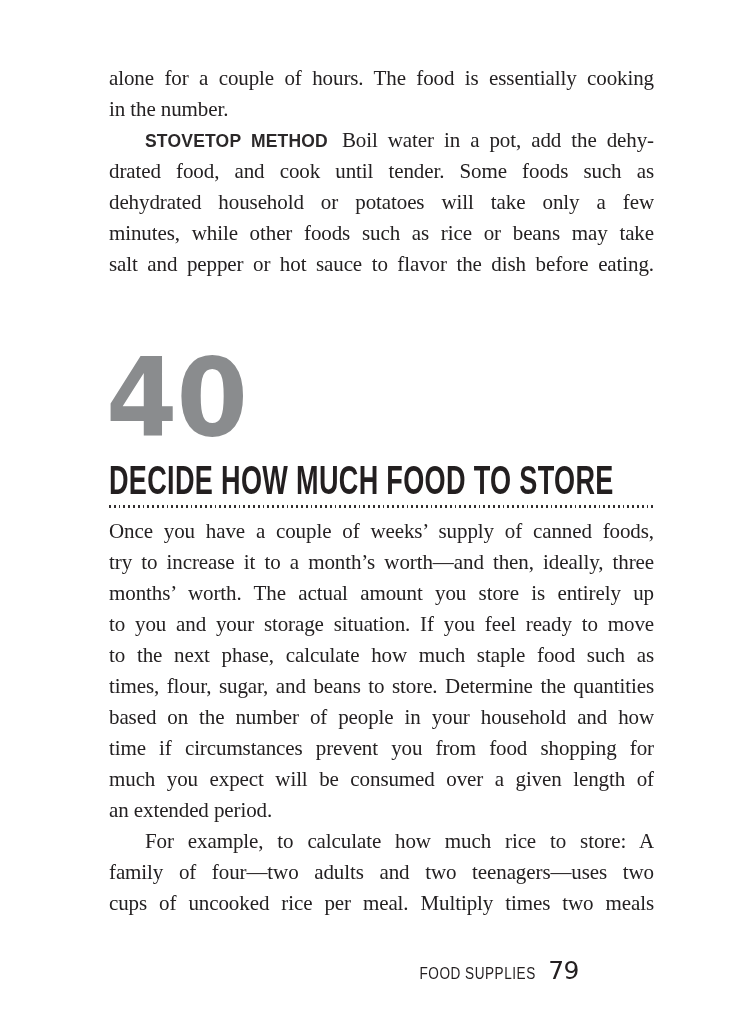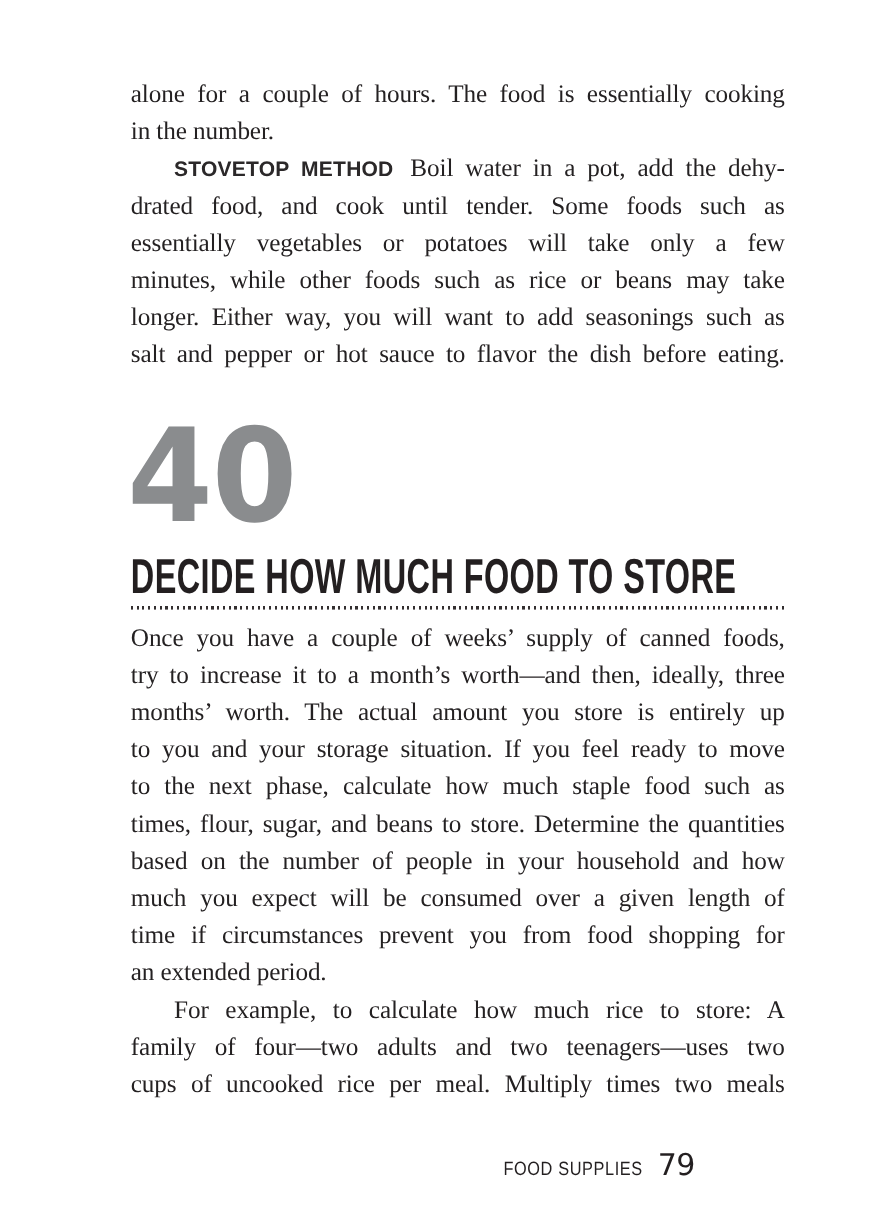--- a/index.html
+++ b/index.html
@@ -47,44 +47,43 @@
 </head>
 <body>
 
 <div class="page" style="color: rgb(36, 33, 34);">
 
   <section class="textcol textcol-intro">
       <div class="line">alone for a couple of hours. The food is essentially cooking</div>
       <div class="line short">in the number.</div>
       <div class="line indent"><span class="lead">STOVETOP METHOD</span>Boil water in a pot, add the dehy-</div>
       <div class="line">drated food, and cook until tender. Some foods such as</div>
-      <div class="line">essentially vegetables or potatoes will take only a few</div>
+      <div class="line">dehydrated household or potatoes will take only a few</div>
       <div class="line">minutes, while other foods such as rice or beans may take</div>
-      <div class="line">longer. Either way, you will want to add seasonings such as</div>
       <div class="line">salt and pepper or hot sauce to flavor the dish before eating.</div>
     </section>
 
   <div class="tip-number" style="color: rgb(138, 140, 142);">40</div>
 
   <h1 class="heading" style="color: rgb(35, 31, 32);">
     <span class="heading-inner">DECIDE HOW MUCH FOOD TO STORE</span>
   </h1>
 
   <div class="dotted-rule"></div>
 
   <section class="textcol textcol-main">
       <div class="line">Once you have a couple of weeks’ supply of canned foods,</div>
       <div class="line">try to increase it to a month’s worth—and then, ideally, three</div>
       <div class="line">months’ worth. The actual amount you store is entirely up</div>
       <div class="line">to you and your storage situation. If you feel ready to move</div>
       <div class="line">to the next phase, calculate how much staple food such as</div>
       <div class="line">times, flour, sugar, and beans to store. Determine the quantities</div>
       <div class="line">based on the number of people in your household and how</div>
+      <div class="line">time if circumstances prevent you from food shopping for</div>
       <div class="line">much you expect will be consumed over a given length of</div>
-      <div class="line">time if circumstances prevent you from food shopping for</div>
       <div class="line short">an extended period.</div>
       <div class="line indent">For example, to calculate how much rice to store: A</div>
       <div class="line">family of four—two adults and two teenagers—uses two</div>
       <div class="line">cups of uncooked rice per meal. Multiply times two meals</div>
     </section>
 
   <footer class="footer" style="color: rgb(35, 31, 32);">
     <span class="footer-section">FOOD SUPPLIES</span>
     <span class="footer-page">79</span>
   </footer>

